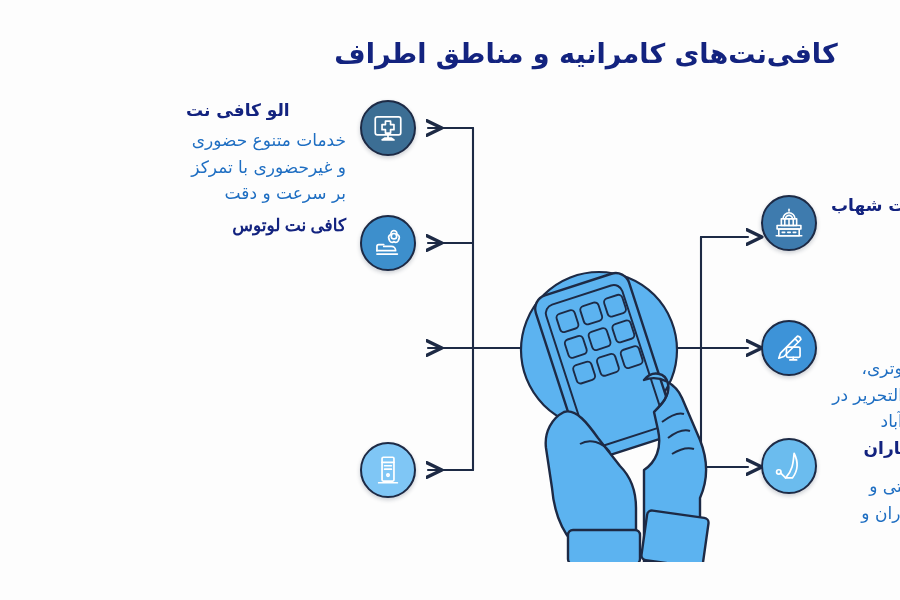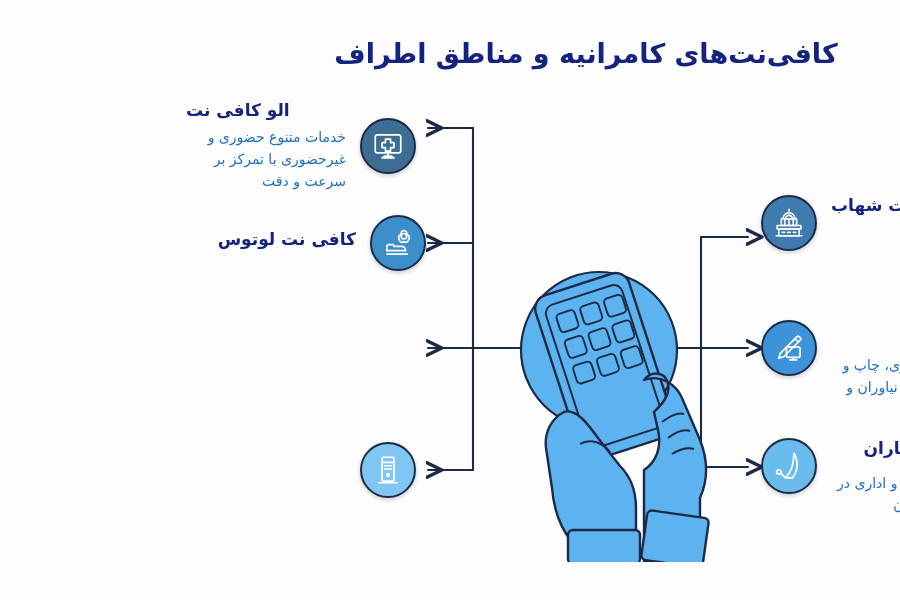--- a/index.html
+++ b/index.html
@@ -49,21 +49,20 @@
 
   
   .node {
     position: absolute;
     display: flex;
     align-items: flex-start;
     direction: rtl;
   }
   .node-left {
     flex-direction: row;
-    align-items: center;
   }
   .node-right {
     flex-direction: row-reverse;
   }
 
   .icon-badge {
     width: 56px;
     height: 56px;
     border-radius: 50%;
     border: 2px solid #1d2a45;
@@ -104,21 +103,21 @@
 
   .node-title {
     font-size: 17px;
     font-weight: bold;
     color: #13237f;
     line-height: 1.25;
     margin-bottom: 6px;
     white-space: nowrap;
   }
   .node-desc {
-    font-size: 14px;
+    font-size: 17px;
     color: #1e6ec2;
     line-height: 1.55;
     width: 160px;
   }
   .node-left .node-title { align-self: flex-end; }
   .node-left .node-desc  { text-align: right; }
   .node-right .node-title { align-self: flex-start; }
   .node-right .node-desc  { text-align: right; }
 
   
@@ -225,21 +224,21 @@
         <path d="M20 28 v4"></path>
         <path d="M13 34 h14 l-3-2 h-8 z"></path>
       </svg>
     </div>
     <div class="node-text">
       <div class="node-title">الو کافی نت</div>
       <div class="node-desc">خدمات متنوع حضوری و غیرحضوری با تمرکز بر سرعت و دقت</div>
     </div>
   </div>
 
-  <div class="node node-left" style="left:65px; top:215px; width:225px;">
+  <div class="node node-left" style="left:55px; top:215px; width:225px;font-family:Liberation Serif, serif;">
     <div class="icon-badge" style="background:#3d8fcc;">
       <svg viewBox="0 0 40 40" fill="none" stroke="#ffffff" stroke-width="2" stroke-linecap="round" stroke-linejoin="round">
         <circle cx="27" cy="12" r="3.2"></circle>
         <path d="M27 5.5 a3.5 3.5 0 0 1 3.1 5.2 M27 5.5 a3.5 3.5 0 0 0 -3.1 5.2"></path>
         <path d="M32.6 15.6 a3.5 3.5 0 0 0 -2.1 -5.6 M21.4 15.6 a3.5 3.5 0 0 1 2.1 -5.6"></path>
         <path d="M27 18.5 a3.5 3.5 0 0 1 -5.6 -2.9 M27 18.5 a3.5 3.5 0 0 0 5.6 -2.9"></path>
         <path d="M7 29 h22 a5 5 0 0 0 -5 -5 h-9"></path>
         <path d="M7 29 v-5 a2 2 0 0 1 2 -2 h6"></path>
         <path d="M7 33 h24"></path>
       </svg>

